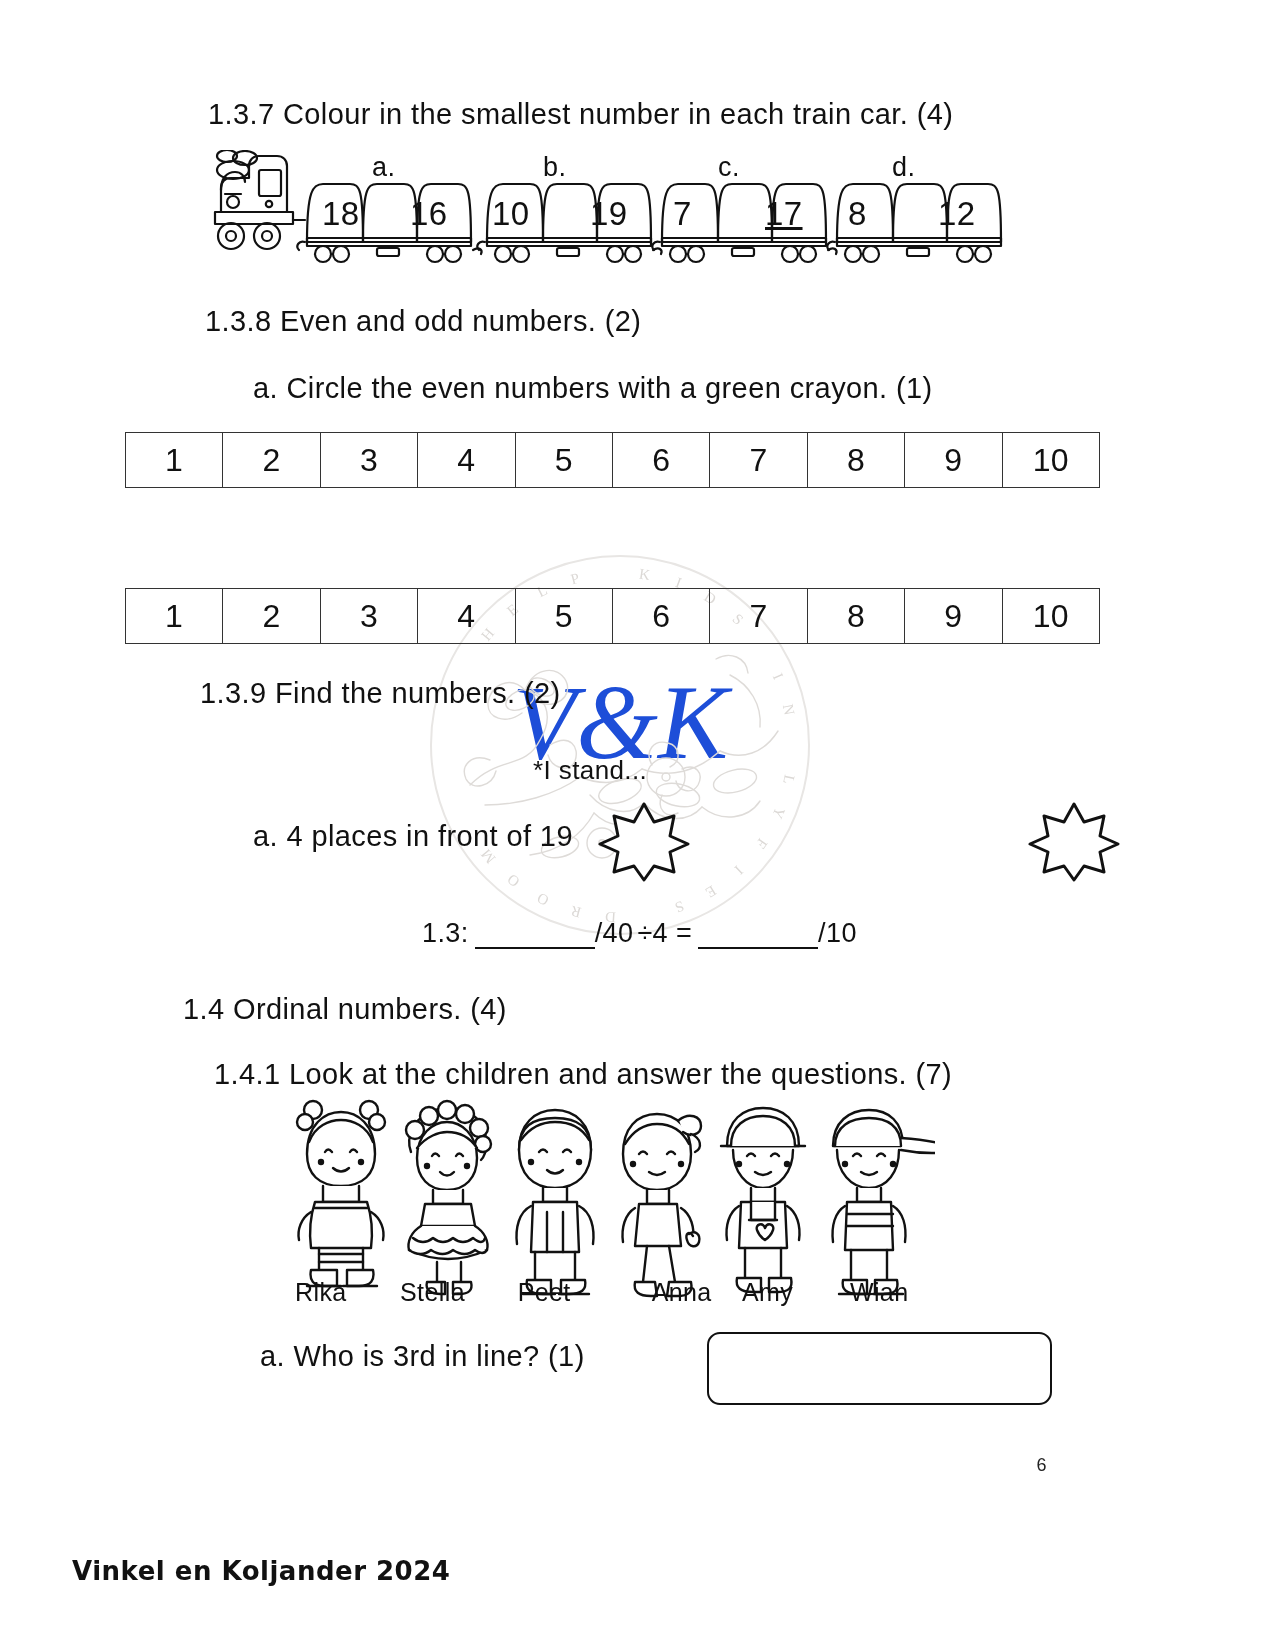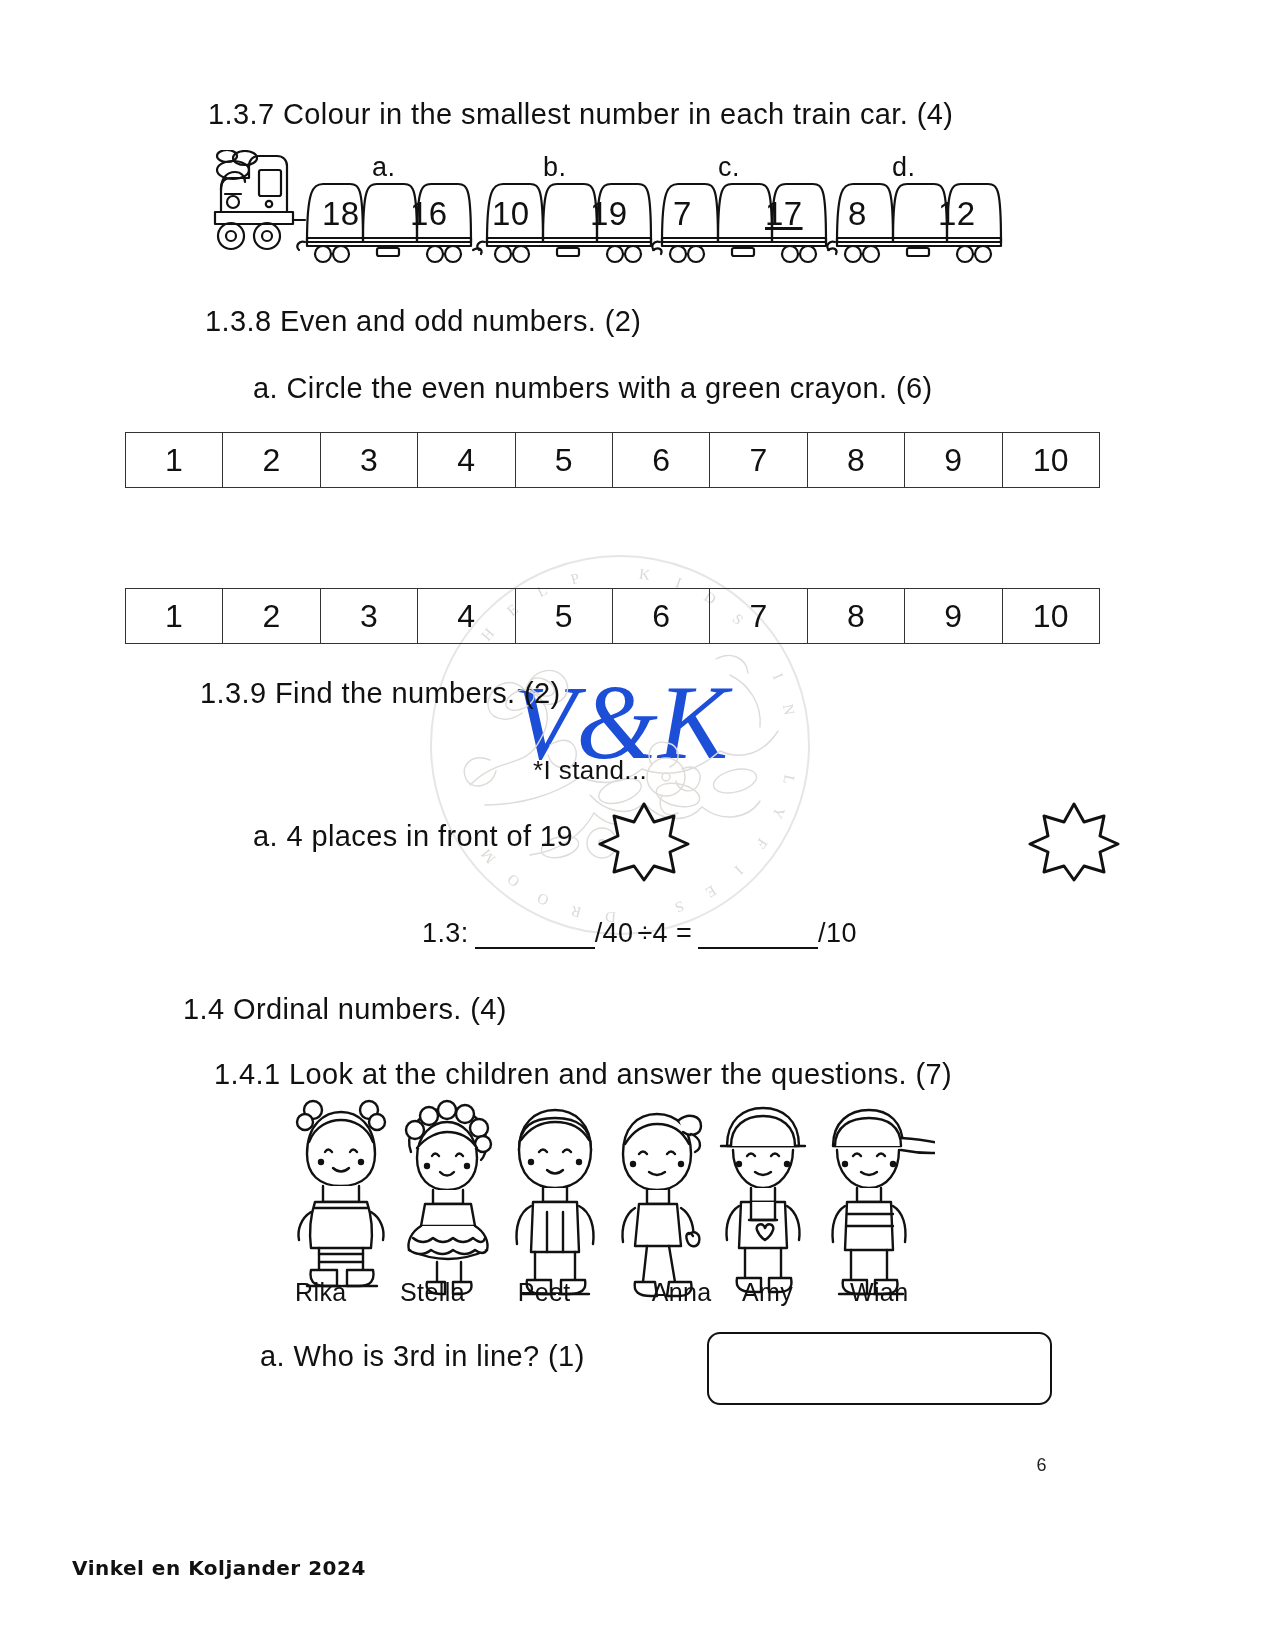--- a/index.html
+++ b/index.html
@@ -142,21 +142,21 @@
   .page-num {
     position: absolute;
     right: 228px; top: 1455px;
     font-size: 18px;
     color: #222;
     z-index: 3;
   }
   .footer-brand {
     position: absolute;
     left: 72px; top: 1556px;
-    font-size: 20px;
+    font-size: 26px;
     font-weight: 700;
     font-family: "DejaVu Sans", sans-serif;
     letter-spacing: 0.5px;
     z-index: 3;
   }
 </style>
 </head>
 <body>
 
 <div class="page">
@@ -314,21 +314,21 @@
   <div class="car-letter hw" style="left:410px; top:195px; font-size:33px;">16</div>
   <div class="car-letter hw" style="left:492px; top:195px; font-size:33px;">10</div>
   <div class="car-letter hw" style="left:590px; top:195px; font-size:33px;">19</div>
   <div class="car-letter hw" style="left:673px; top:195px; font-size:33px;">7</div>
   <div class="car-letter hw" style="left:765px; top:195px; font-size:33px;text-decoration:underline;">17</div>
   <div class="car-letter hw" style="left:848px; top:195px; font-size:33px;">8</div>
   <div class="car-letter hw" style="left:938px; top:195px; font-size:33px;">12</div>
 
   <div class="q-head hw" style="left:205px; top:305px;">1.3.8 Even and odd numbers. (2)</div>
 
-  <div class="q-head hw" style="left:253px; top:372px;">a. Circle the even numbers with a green crayon. (6)</div>
+  <div class="q-head hw" style="left:253px; top:372px;">a. Circle the even numbers with a green crayon. (1)</div>
 
   <div class="numrow" id="numrow-a" style="left:125px; top:432px; width:975px; height:56px;">
       <div class="cell hw">1</div>
       <div class="cell hw">2</div>
       <div class="cell hw">3</div>
       <div class="cell hw">4</div>
       <div class="cell hw">5</div>
       <div class="cell hw">6</div>
       <div class="cell hw">7</div>
       <div class="cell hw">8</div>

